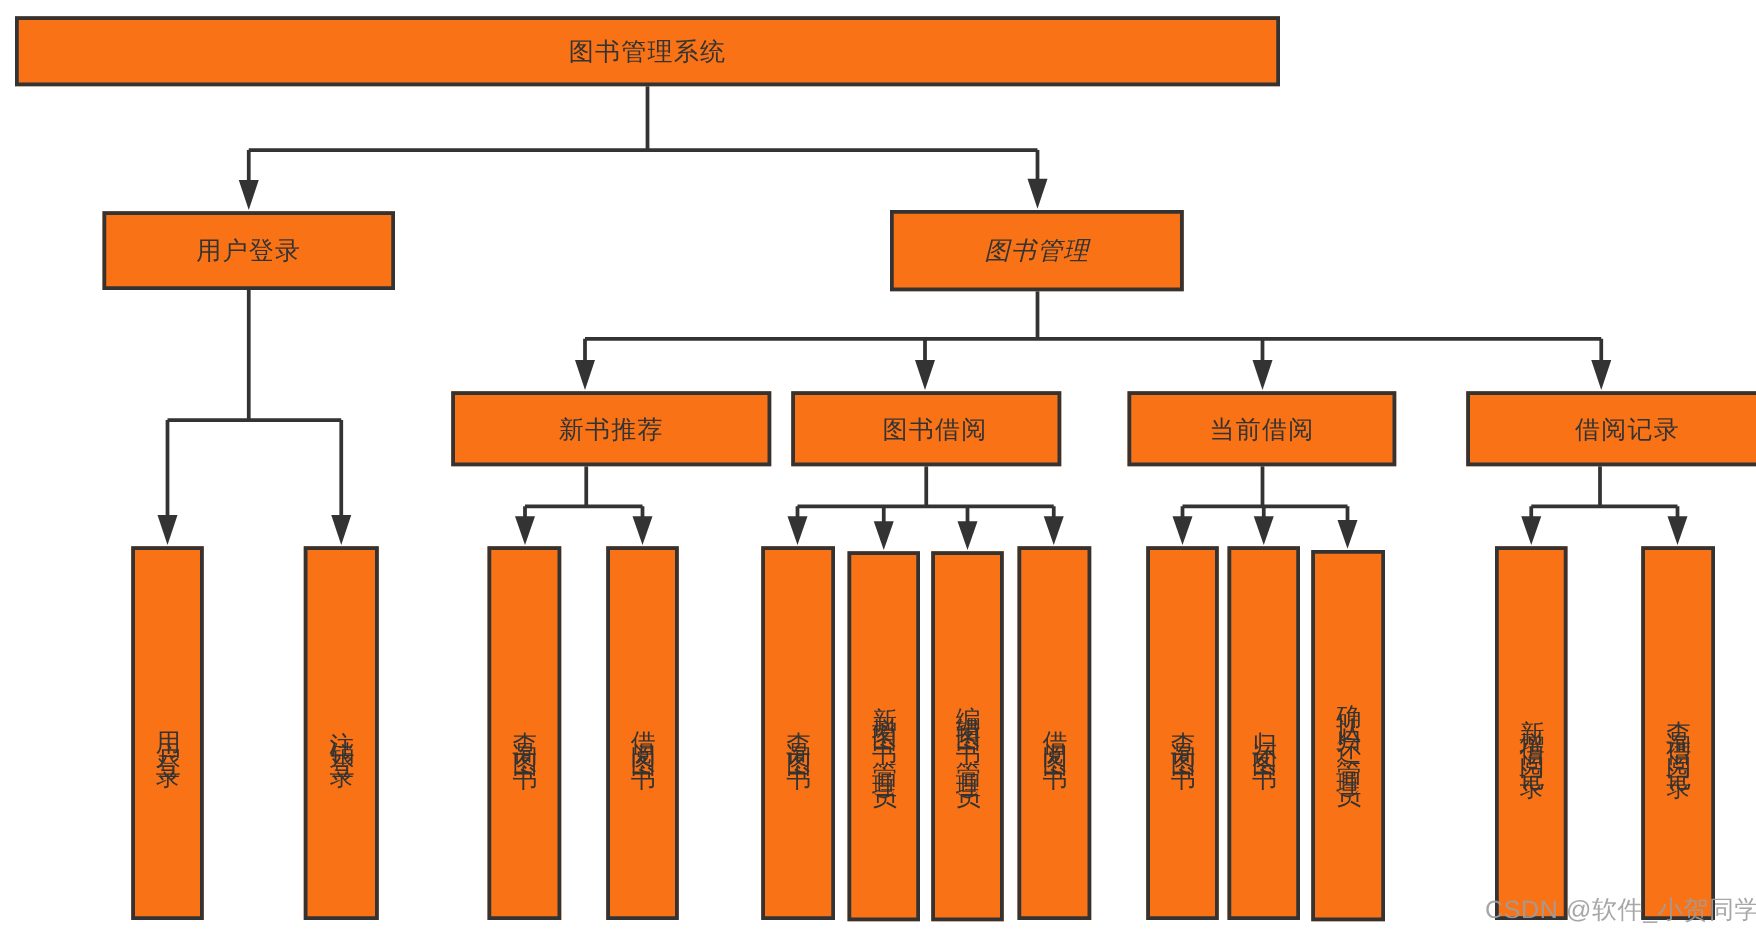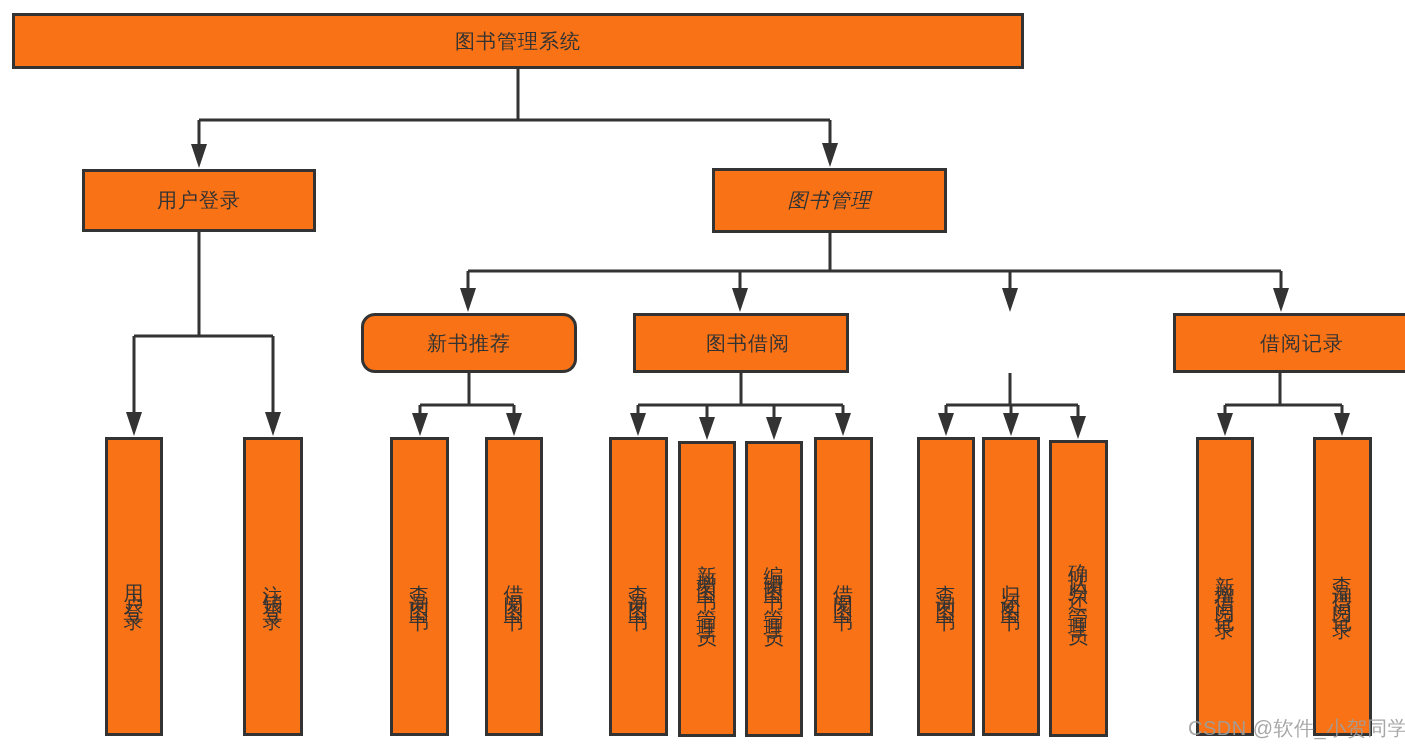--- a/index.html
+++ b/index.html
@@ -54,21 +54,21 @@
     font-size: 20px;
     line-height: 1;
     letter-spacing: 9px;
     white-space: nowrap;
     color: #333333;
   }
   
   .n-root  { left: 12px;  top: 13px;  width: 1012px; height: 56px; }
   .n-user  { left: 82px;  top: 169px; width: 234px;  height: 63px; }
   .n-book  { left: 712px; top: 168px; width: 235px;  height: 65px; font-style: italic; }
-  .n-g1    { left: 361px; top: 313px; width: 216px;  height: 60px; border-radius: 14px; }
+  .n-g1    { left: 361px; top: 313px; width: 256px;  height: 60px; }
   .n-g2    { left: 633px; top: 313px; width: 216px;  height: 60px; padding-left: 14px; }
   .n-g3    { left: 902px; top: 313px; width: 215px;  height: 60px; }
   .n-g4    { left: 1173px;top: 313px; width: 258px;  height: 60px; }
   .leaf    { top: 437px;  height: 299px; }
   .n-l1  { left: 105px;  width: 58px; }
   .n-l2  { left: 243px;  width: 60px; }
   .n-l3  { left: 390px;  width: 59px; }
   .n-l4  { left: 485px;  width: 58px; }
   .n-l5  { left: 609px;  width: 59px; }
   .n-l6  { left: 678px;  top: 441px; width: 58px; height: 296px; }
@@ -150,20 +150,23 @@
   <div class="node h-node n-book">
     <span>图书管理</span>
   </div>
 
   <div class="node h-node n-g1">
     <span>新书推荐</span>
   </div>
   <div class="node h-node n-g2">
     <span>图书借阅</span>
   </div>
+  <div class="node h-node n-g3">
+    <span>当前借阅</span>
+  </div>
   <div class="node h-node n-g4">
     <span>借阅记录</span>
   </div>
 
   <div class="node v-node leaf n-l1">
     <span class="vtext">用户登录</span>
   </div>
   <div class="node v-node leaf n-l2">
     <span class="vtext">注销登录</span>
   </div>

